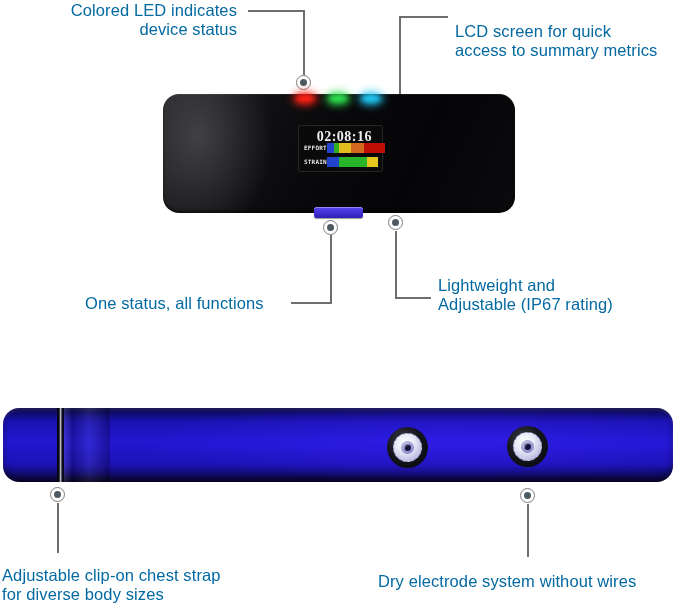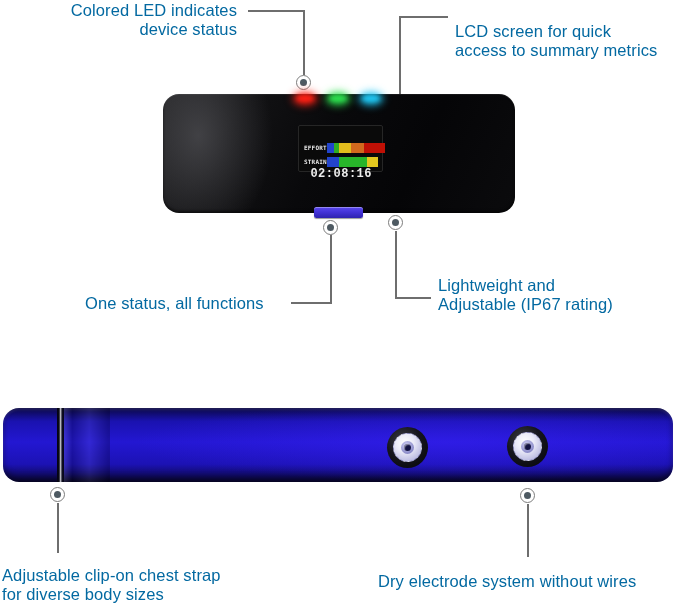--- a/index.html
+++ b/index.html
@@ -14,22 +14,22 @@
   
   #device{position:absolute;left:163px;top:94px;width:352px;height:119px;border-radius:16px;
           background:
             radial-gradient(ellipse 120px 170px at 10% 35%, rgba(72,72,76,.85), rgba(20,20,22,0) 62%),
             linear-gradient(115deg,#232325 0%,#121214 22%,#09090b 45%,#050507 70%,#0b0b0d 100%);
           box-shadow: inset 0 1px 1px rgba(255,255,255,.08), inset 0 -2px 3px rgba(0,0,0,.6);}
   .led{position:absolute;top:1px;width:18px;height:7px;border-radius:50%;filter:blur(2px);}
   .led-0{left:133px}.led-1{left:166px}.led-2{left:199px}
   #lcd{position:absolute;left:135px;top:31px;width:85px;height:47px;background:#0a0a0a;
        border:1px solid #262626;border-radius:2px;box-sizing:border-box;}
-  #lcd-time{position:absolute;right:10px;top:3px;font-family:Liberation Mono, monospace;
-            font-weight:bold;font-size:12px;letter-spacing:.5px;color:#ededed;margin-top:38px;}
+  #lcd-time{position:absolute;right:10px;top:3px;font-family:Liberation Serif, serif;
+            font-weight:bold;font-size:14px;letter-spacing:.5px;color:#ededed;}
   .lcd-row{position:absolute;left:5px;display:flex;align-items:center;height:11px;}
   .lcd-row.r0{top:16px}.lcd-row.r1{top:30px}
   .lcd-label{width:23px;font-family:"DejaVu Sans Mono",monospace;font-weight:bold;font-size:6px;
              letter-spacing:.2px;color:#e8e8e8;}
   .bar{display:flex;height:10px;}
   .seg{display:block;height:10px;}
   #button{position:absolute;left:314px;top:207px;width:49px;height:11px;border-radius:2.5px;
           background:linear-gradient(to bottom,#5b49ee 0%,#4433d8 45%,#2e22b0 100%);
           box-shadow:inset 0 1px 0 rgba(255,255,255,.35), 0 1px 1px rgba(0,0,0,.4);}
   

